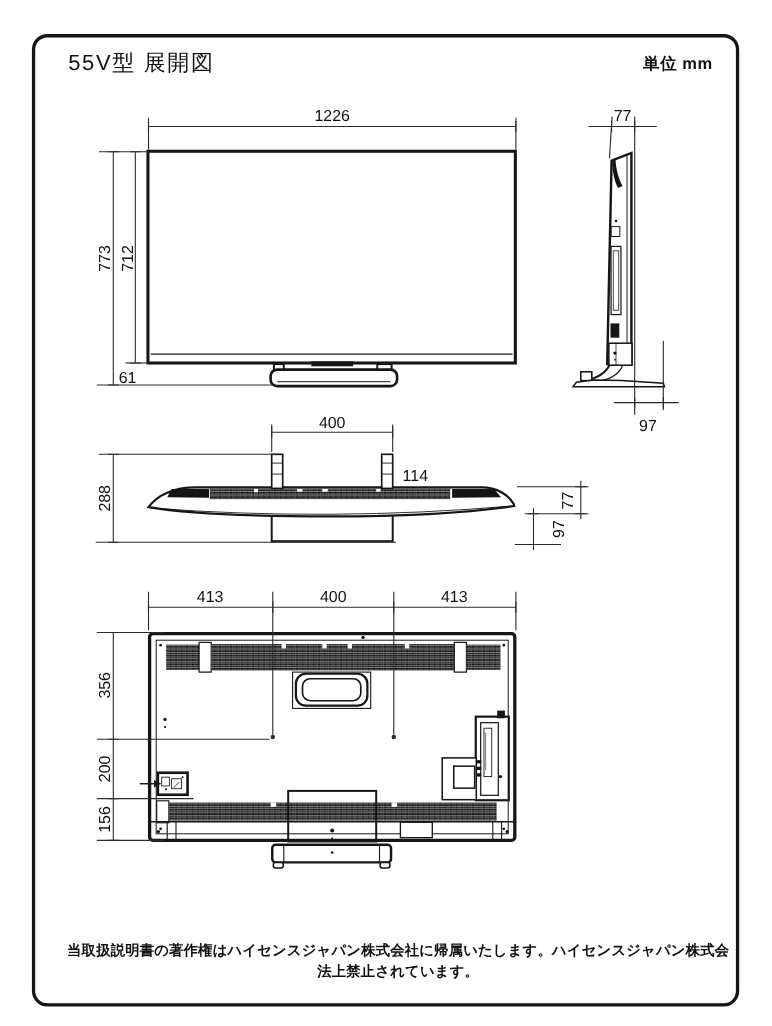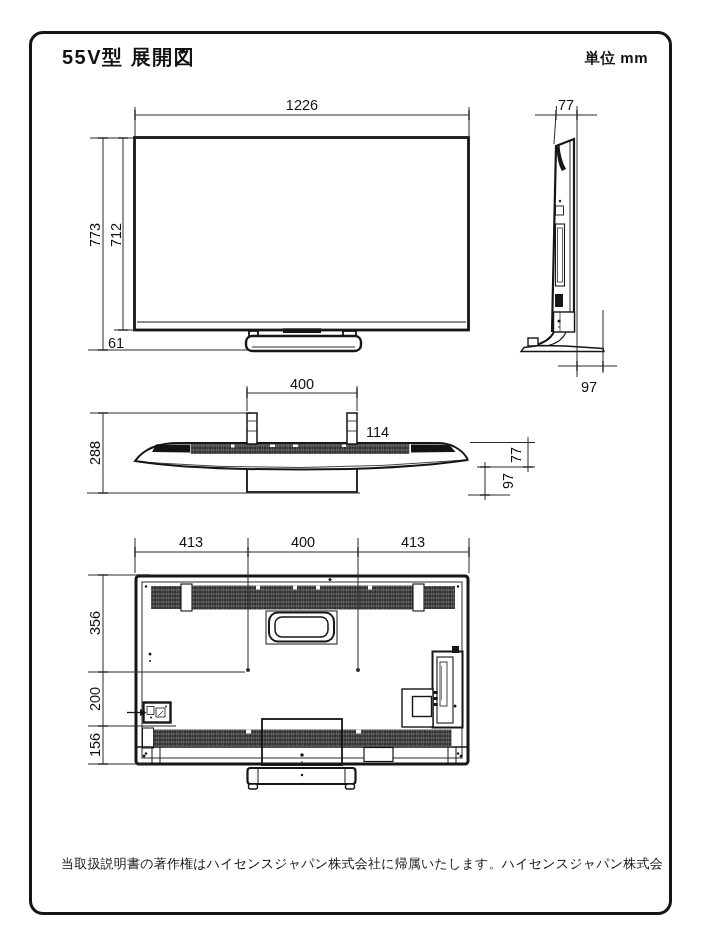--- a/index.html
+++ b/index.html
@@ -7,34 +7,34 @@
     width:702px; height:933px; background:#ffffff; position:relative;
     font-family:"Liberation Sans", sans-serif; color:#111;
     overflow:hidden;
   }
   .frame {
     position:absolute; left:29px; top:31px; width:643px; height:884px;
     border:3.5px solid #151515; border-radius:14px; box-sizing:border-box;
     background:#fff;
   }
   .title {
-    position:absolute; left:62px; top:44px; font-size:20px; font-weight:bold;
+    position:absolute; left:62px; top:44px; font-size:20px; font-weight:normal;
     letter-spacing:1.5px;
   }
   .unit {
     position:absolute; right:54px; top:49px; font-size:15px; font-weight:bold;
     letter-spacing:0.5px;
   }
   svg.draw { position:absolute; left:0; top:0; }
   svg text {
     font-family:"Liberation Sans", sans-serif; font-size:14.5px; fill:#111;
   }
   .footer {
     position:absolute; left:61px; top:855px; font-size:13px; line-height:18.5px;
-    font-weight:400; white-space:nowrap; letter-spacing:0.2px;text-align:center;
+    font-weight:700; white-space:nowrap; letter-spacing:0.2px;text-align:center;
   }
 </style>
 </head>
 <body>
 
 <div class="frame"></div>
 <div class="title">55V型 展開図</div>
 <div class="unit">単位 mm</div>
 
 <svg class="draw" width="702" height="933" viewBox="0 0 702 933">
@@ -236,13 +236,14 @@
   <text x="191" y="547" text-anchor="middle">413</text>
   <text x="303" y="547" text-anchor="middle">400</text>
   <text x="413" y="547" text-anchor="middle">413</text>
   <text x="100" y="623" text-anchor="middle" transform="rotate(-90 100 623)">356</text>
   <text x="100" y="699" text-anchor="middle" transform="rotate(-90 100 699)">200</text>
   <text x="100" y="745" text-anchor="middle" transform="rotate(-90 100 745)">156</text>
 </svg>
 
 <div class="footer">
   <div>当取扱説明書の著作権はハイセンスジャパン株式会社に帰属いたします。ハイセンスジャパン株式会</div>
+  <div>法上禁止されています。</div>
 </div>
 
 </body></html>

